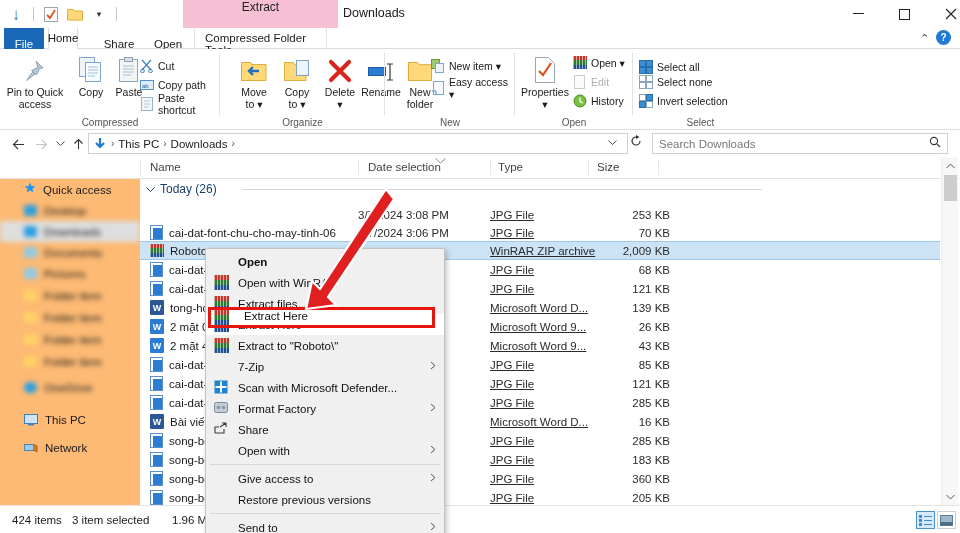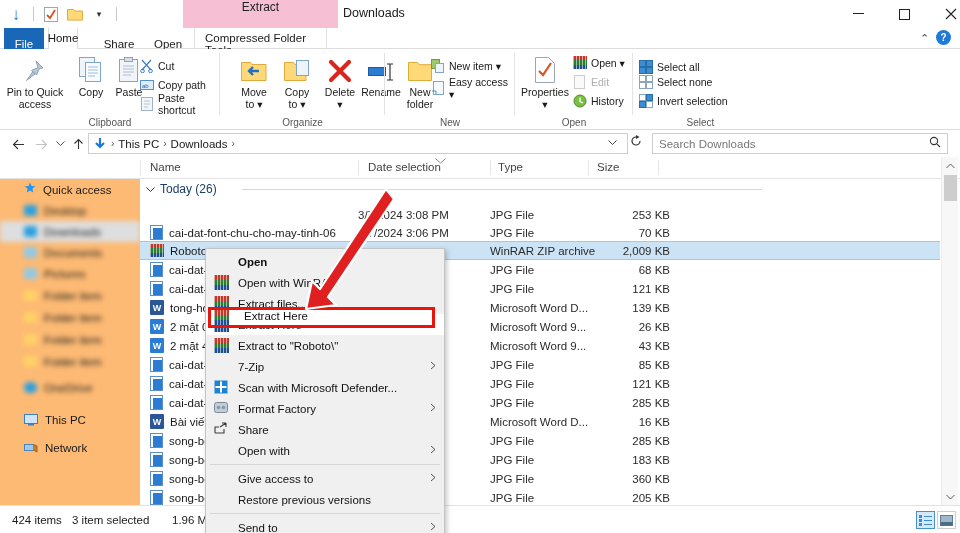--- a/index.html
+++ b/index.html
@@ -90,21 +90,21 @@
 
   
   .filelist { position:absolute; left:140px; top:179px; width:800px; height:326px; background:#fff; overflow:hidden; }
   .grouphdr { position:absolute; left:6px; top:0px; height:20px; display:flex; align-items:center; gap:5px;
               font-size:12px; color:#1a3f6b;text-align:center; }
   .grouphdr .gline { position:absolute; left:96px; top:10px; width:520px; height:1px; background:#d8d8d8; }
   .row { position:absolute; left:0; width:800px; height:19px; display:flex; align-items:center; font-size:11.5px; color:#1a1a1a; }
   .row.sel { background:#cce3f6; border-top:1px solid #9fc7ea; border-bottom:1px solid #9fc7ea; }
   .cell-name { position:absolute; left:10px; display:flex; align-items:center; gap:6px; white-space:nowrap; }
   .cell-date { position:absolute; left:218px; color:#2b2b2b; white-space:nowrap; }
-  .cell-type { position:absolute; left:350px; color:#2b2b2b; white-space:nowrap; }
+  .cell-type { position:absolute; left:350px; color:#2b2b2b; white-space:nowrap;text-decoration:underline; }
   .cell-size { position:absolute; left:470px; width:60px; text-align:right; color:#2b2b2b; white-space:nowrap; }
   .ico-jpg { width:13px; height:15px; background:#fff; border:1px solid #5b8fc9; position:relative; }
   .ico-jpg:after { content:''; position:absolute; left:2px; top:2px; width:9px; height:11px; background:#2d7cd4; }
   .ico-doc { width:14px; height:15px; background:#2b5797; border-radius:1px; position:relative; }
   .ico-doc:after { content:'W'; position:absolute; inset:0; color:#fff; font-size:9px; font-weight:bold;
                    display:flex; align-items:center; justify-content:center; }
   .ico-docx { width:14px; height:15px; background:#2b7cd3; border-radius:1px; position:relative; }
   .ico-docx:after { content:'W'; position:absolute; inset:0; color:#fff; font-size:9px; font-weight:bold;
                     display:flex; align-items:center; justify-content:center; }
 
@@ -269,21 +269,21 @@
       </div>
       <div class="smlbtn" style="left:140px;top:46px">
         <span class="smlico">
           <svg width="14" height="14" viewBox="0 0 14 14">
               <rect x="1.5" y="0.5" width="11" height="13" fill="#f3f6f9" stroke="#9fb2c4"></rect>
               <path d="M4 4 h6 M4 7 h6 M4 10 h4" stroke="#b8c6d4"></path>
             </svg>
         </span>
         <span>Paste shortcut</span>
       </div>
-      <div class="glabel" style="left:0;width:220px">Clipboard</div>
+      <div class="glabel" style="left:0;width:220px">Compressed</div>
       <div class="gsep"></div>
     </div>
 
     <div class="rgroup" style="left:220px;width:165px">
       <div class="bigbtn" style="left:5px">
         <div class="bi">
           <svg width="28" height="24" viewBox="0 0 28 24">
               <path d="M1.5 3.5 h9 l1.5 2 h14 v16 h-24.5 z" fill="#ffd878" stroke="#e0ab3c"></path>
               <path d="M19 12 h-8 M13 8 L9 12 L13 16" stroke="#1e6fc4" stroke-width="2.4" fill="none"></path>
             </svg>

